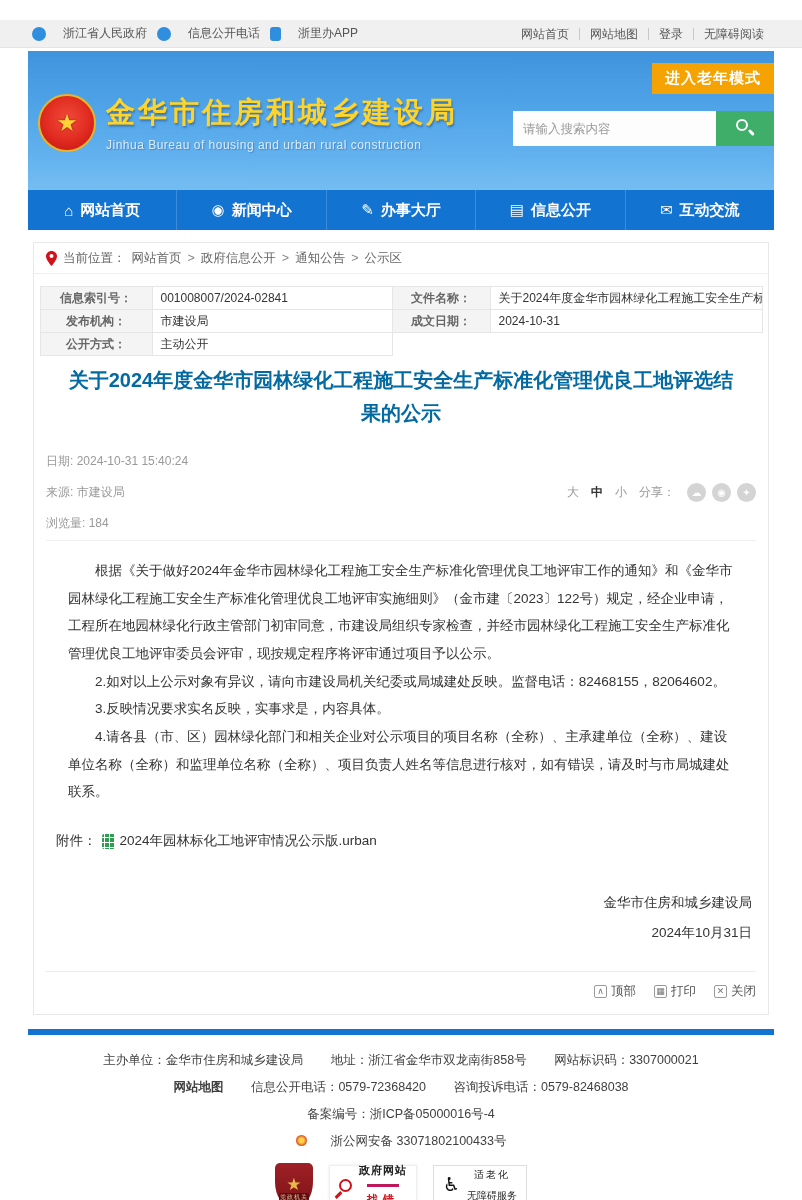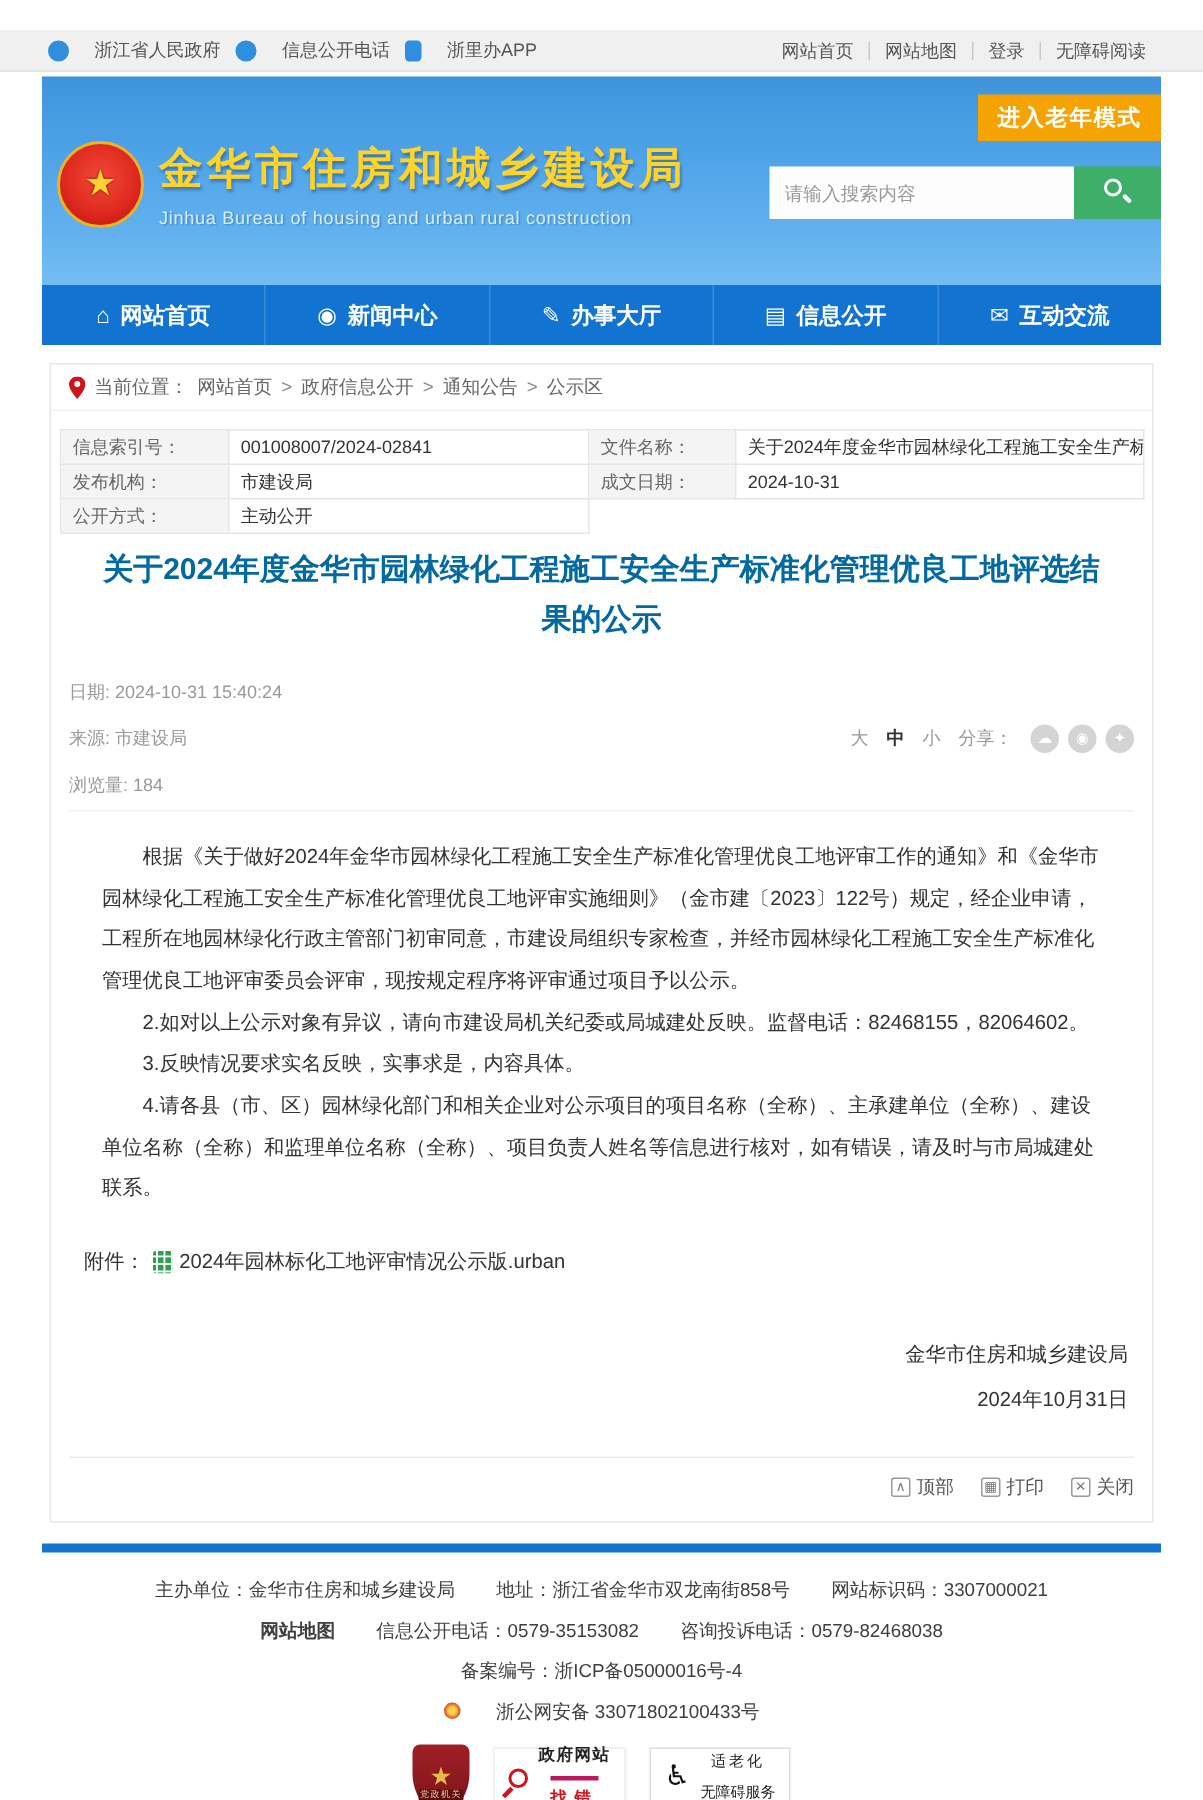--- a/index.html
+++ b/index.html
@@ -43,21 +43,21 @@
   .nav-glyph { font-size:15px; font-weight:normal; }
   
   .content-box { margin:12px 5px 0; border:1px solid #e8e8e8; background:#fff; padding-bottom:14px; }
   .breadcrumb { display:flex; align-items:center; gap:6px; height:31px; border-bottom:1px solid #f0f0f0; padding-left:12px; font-size:12.5px; color:#666; }
   .crumb { cursor:pointer; }
   .crumb-sep { color:#888; }
   .pin { width:11px; height:15px; flex:0 0 auto; }
   
   .doc-table { width:722px; margin:12px auto 0; border-collapse:collapse; table-layout:fixed; font-size:12px; color:#333; }
   .doc-table td { border:1px solid #e6e6e6; height:23px; padding:0 8px; overflow:hidden; white-space:nowrap; }
-  td.lbl { background:#f4f4f4; color:#666; text-align:left; }
+  td.lbl { background:#f4f4f4; color:#666; text-align:center;font-weight:bold; }
   td.none { border:none; background:transparent; }
   
   .article-title { font-size:20px; font-weight:bold; color:#0369a1; text-align:center; line-height:1.65; margin:8px 28px 14px; }
   .meta-row { display:flex; justify-content:space-between; align-items:center; margin:0 12px; padding:9px 0 8px; border-bottom:1px solid #f0f0f0; font-size:12px; color:#999; }
   .meta-left { display:flex; gap:14px;flex-direction:column; }
   .meta-right { display:flex; align-items:center; gap:12px; }
   .fs-btn { cursor:pointer; color:#999; }
   .fs-btn.active { color:#333; font-weight:bold; }
   .share-icons { display:flex; gap:6px; }
   .share-ico { width:19px; height:19px; border-radius:50%; background:#d4d4d4; color:#fff; font-size:10px; display:flex; align-items:center; justify-content:center; cursor:pointer; }
@@ -267,21 +267,21 @@
 <div class="blue-bar"></div>
 
 <div class="footer">
   <div class="f-row">
     <span>主办单位：金华市住房和城乡建设局</span>
     <span>地址：浙江省金华市双龙南街858号</span>
     <span>网站标识码：3307000021</span>
   </div>
   <div class="f-row">
     <span class="f-bold">网站地图</span>
-    <span>信息公开电话：0579-35153082</span>
+    <span>信息公开电话：0579-72368420</span>
     <span>咨询投诉电话：0579-82468038</span>
   </div>
   <div class="f-row"><span>备案编号：浙ICP备05000016号-4</span></div>
   <div class="f-row"><span><span class="ga-ico"></span><span>浙公网安备 33071802100433号</span></span></div>
 
   <div class="badges">
     <div class="shield">★<span class="shield-band">党政机关</span></div>
     <div class="badge-card err">
       <span class="err-mag"></span>
       <span class="err-col">

